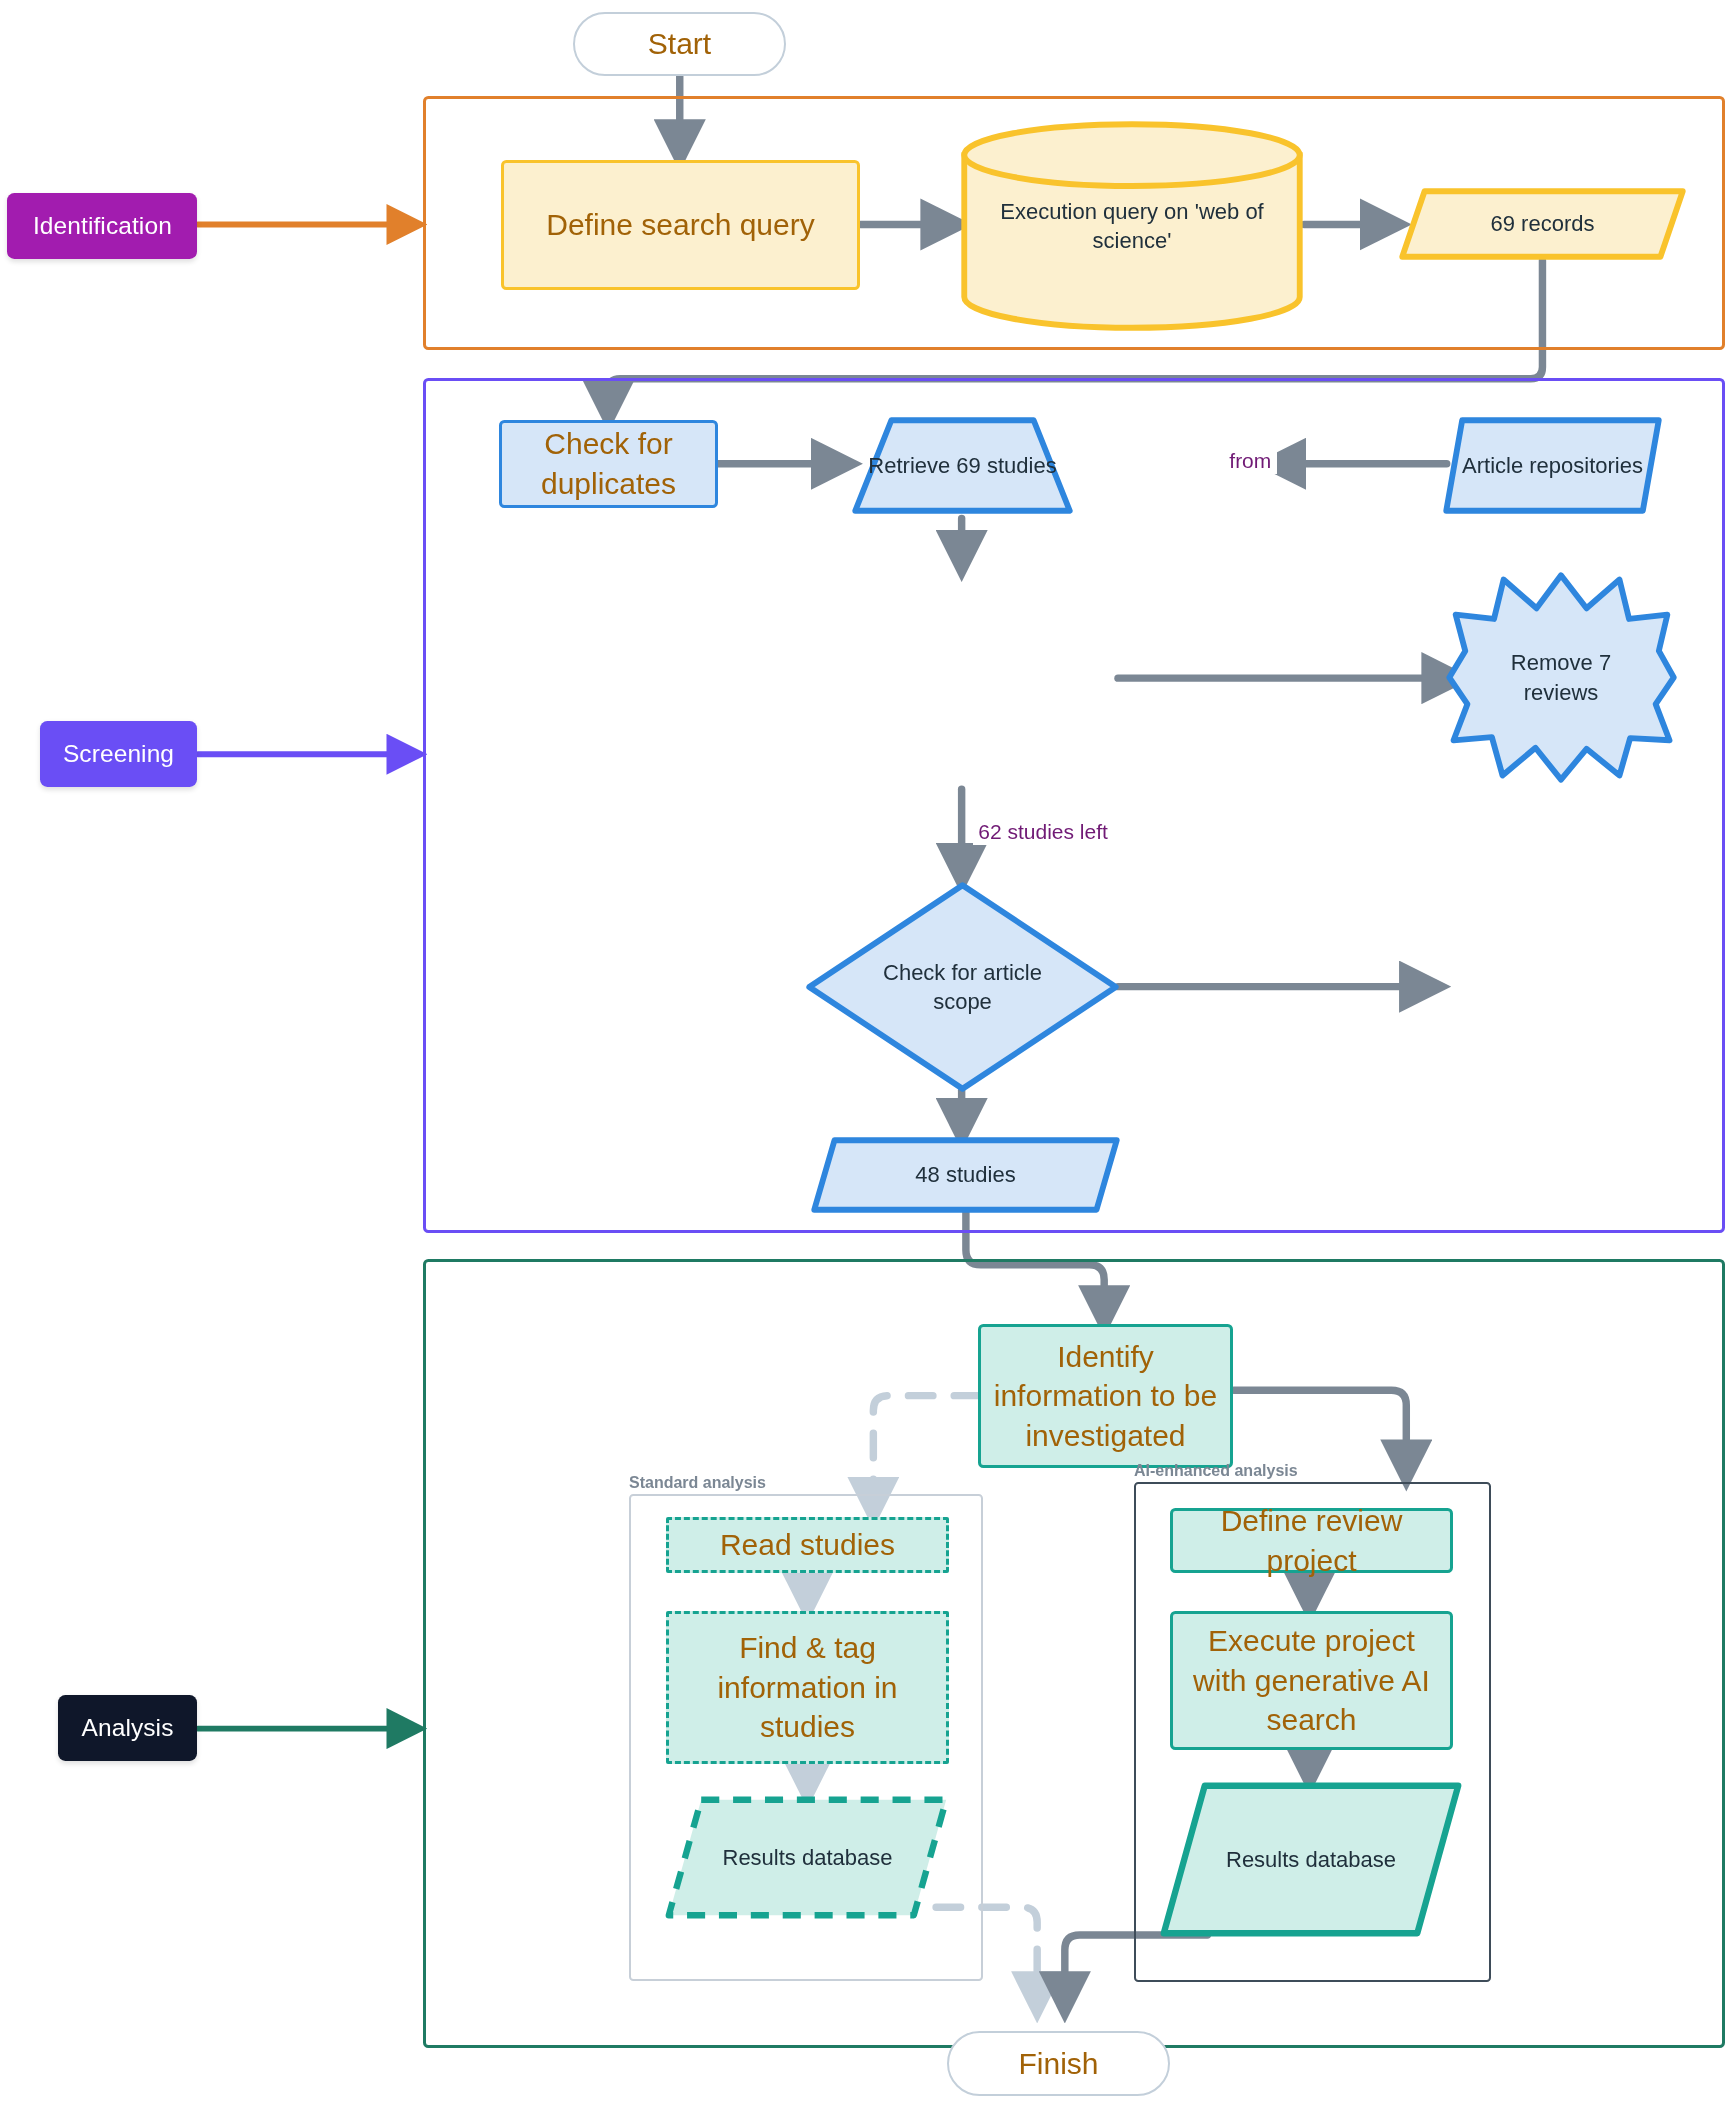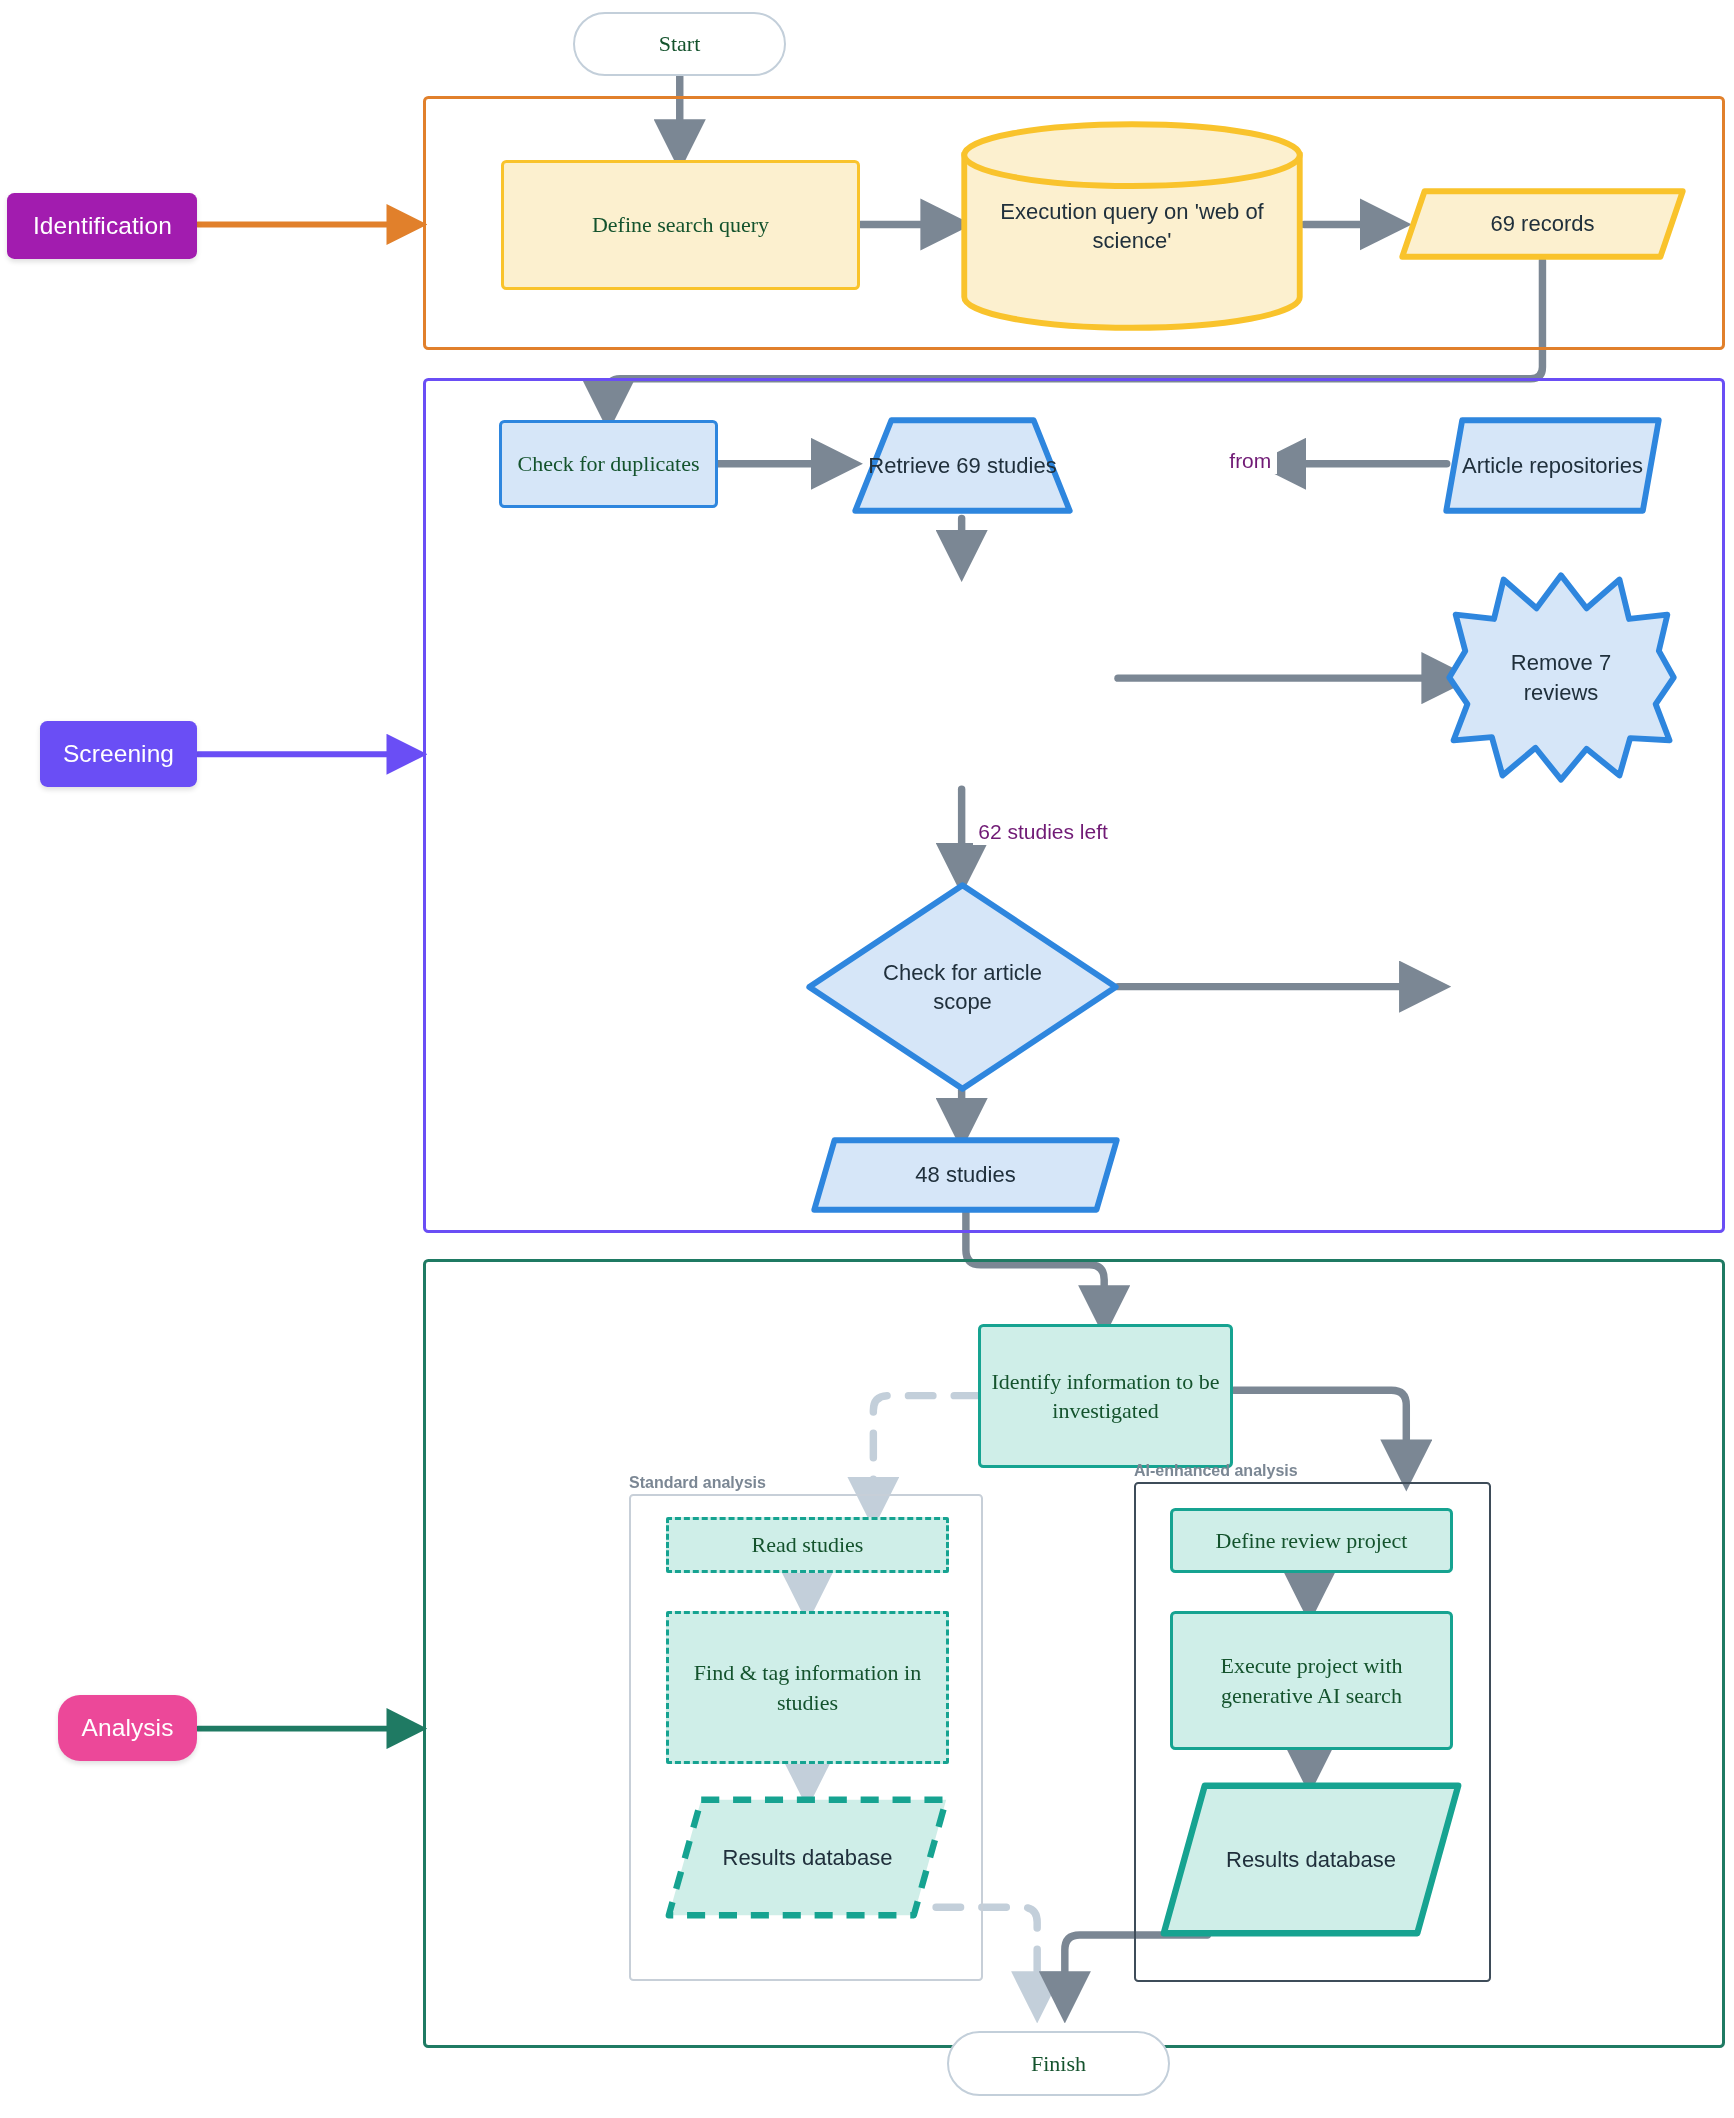--- a/index.html
+++ b/index.html
@@ -29,32 +29,31 @@
     position: absolute;
     display: flex; align-items: center; justify-content: center;
     border-radius: 7.4px;
     color: #ffffff;
     font-size: 24.5px;
     letter-spacing: 0.1px;
     box-shadow: 0 2.1px 5.3px rgba(0,0,0,.12);
   }
   .chip-identification { background: #a21caf; }
   .chip-screening      { background: #6a4ef5; }
-  .chip-analysis       { background: #ec4899; border-radius: 22px; }
+  .chip-analysis       { background: #0f172a; }
 
   
   .node {
     position: absolute;
     display: flex; align-items: center; justify-content: center;
     text-align: center;
-    color: #14532d;
-    font-size: 22px;
+    color: #a16207;
+    font-size: 30px;
     line-height: 1.32;
     padding: 5.3px 8.5px;
-    font-family: Liberation Serif, serif;
   }
   .node span { display: block; width: 100%; }
 
   
   .n-terminator {
     background: #ffffff;
     border: 2.7px solid #c3cfda;
     border-radius: 531px;
   }
 

